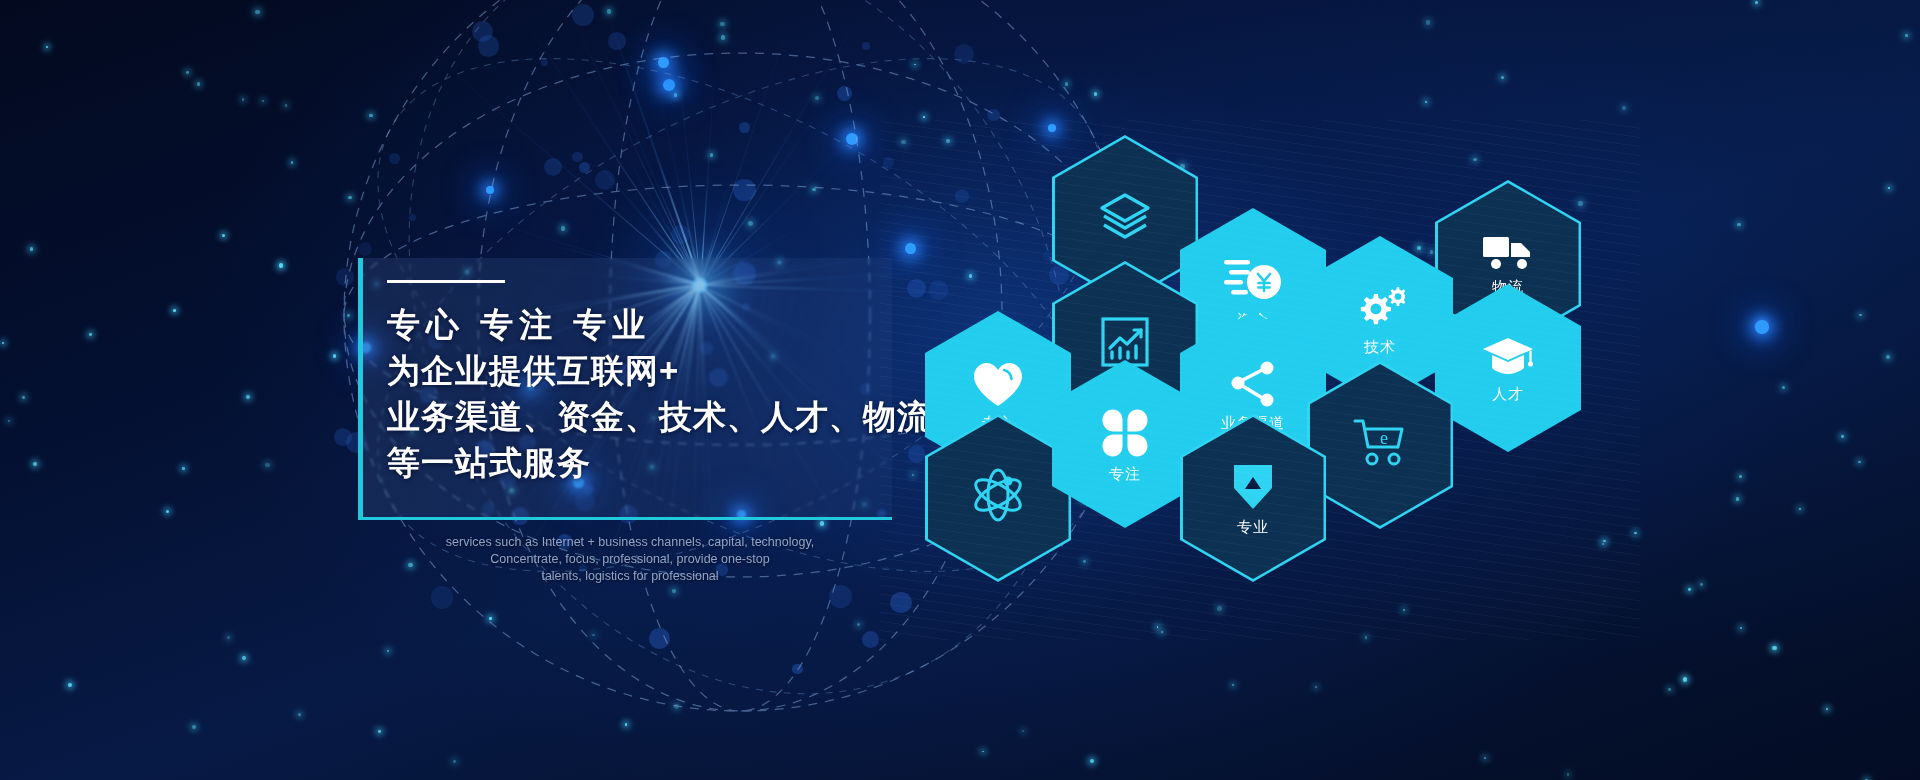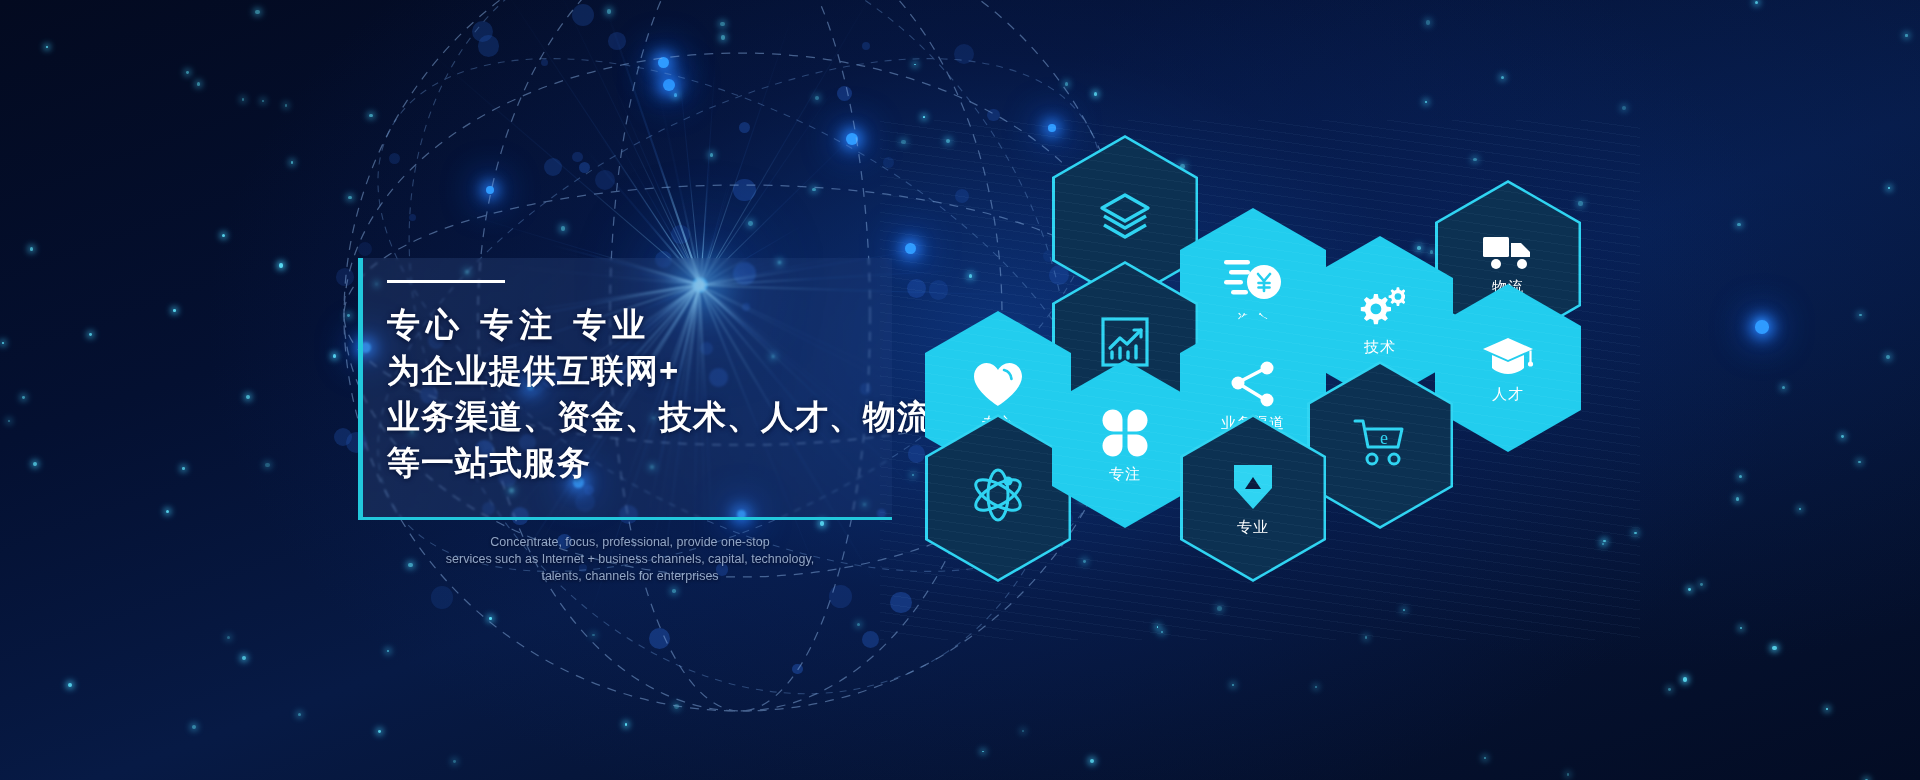--- a/index.html
+++ b/index.html
@@ -423,23 +423,23 @@
     <div id="headline">
       <div class="ln first">专心  专注  专业</div>
       <div class="ln">为企业提供互联网+</div>
       <div class="ln">业务渠道、资金、技术、人才、物流</div>
       <div class="ln">等一站式服务</div>
     </div>
   </div>
   <div id="panel-bottom-ext"></div>
 
   <div id="subtitle">
+    <div>services such as Internet + business channels, capital, technology,</div>
     <div>Concentrate, focus, professional, provide one-stop</div>
-    <div>services such as Internet + business channels, capital, technology,</div>
-    <div>talents, channels for enterprises</div>
+    <div>talents, logistics for professional</div>
   </div>
 
   <div id="hexes">
 
     <div class="hex outline" style="left:1052px; top:135px;">
       <div class="outer"></div>
         <div class="inner"></div>
       <div class="content">
         <span class="ico">
           <svg width="56" height="50" viewBox="0 0 56 50" fill="none" stroke="#2fd4f2" stroke-width="3.4" stroke-linejoin="round">

